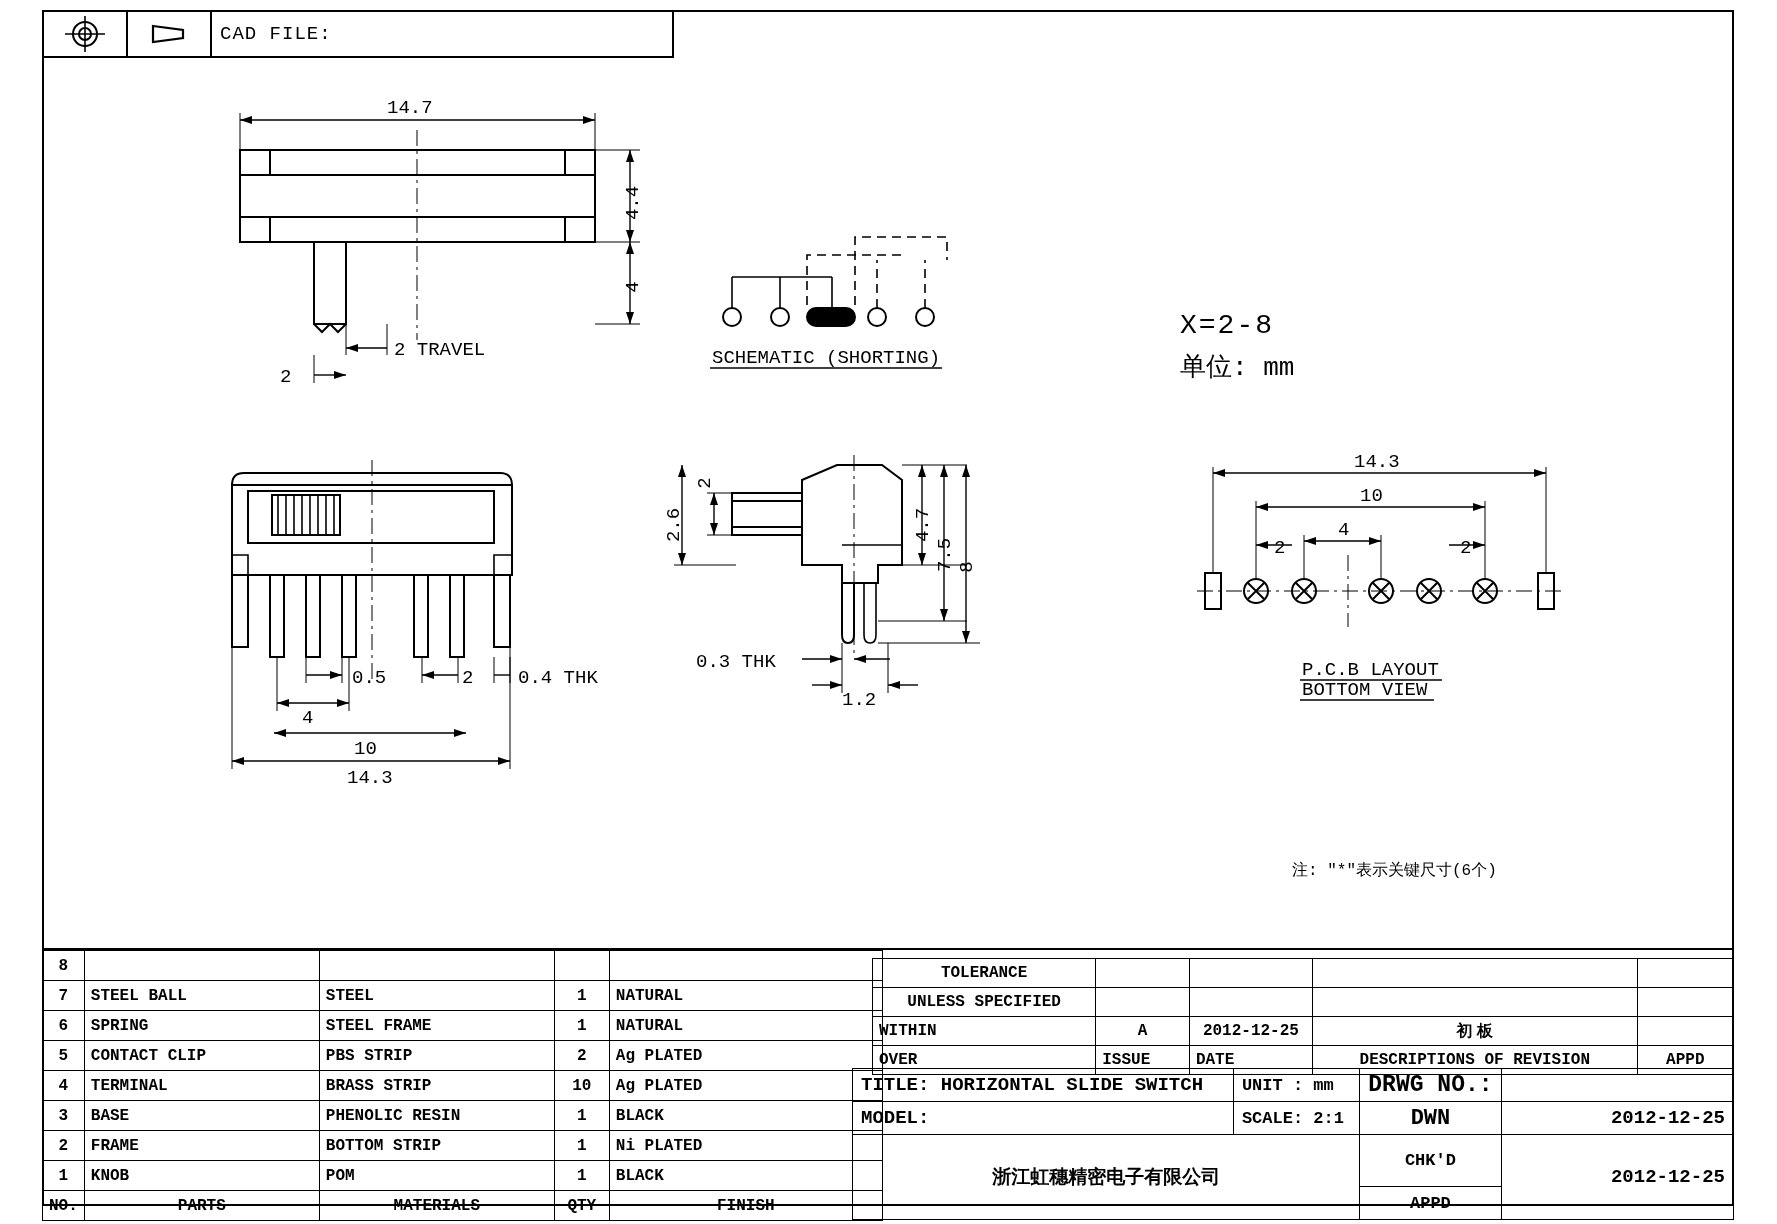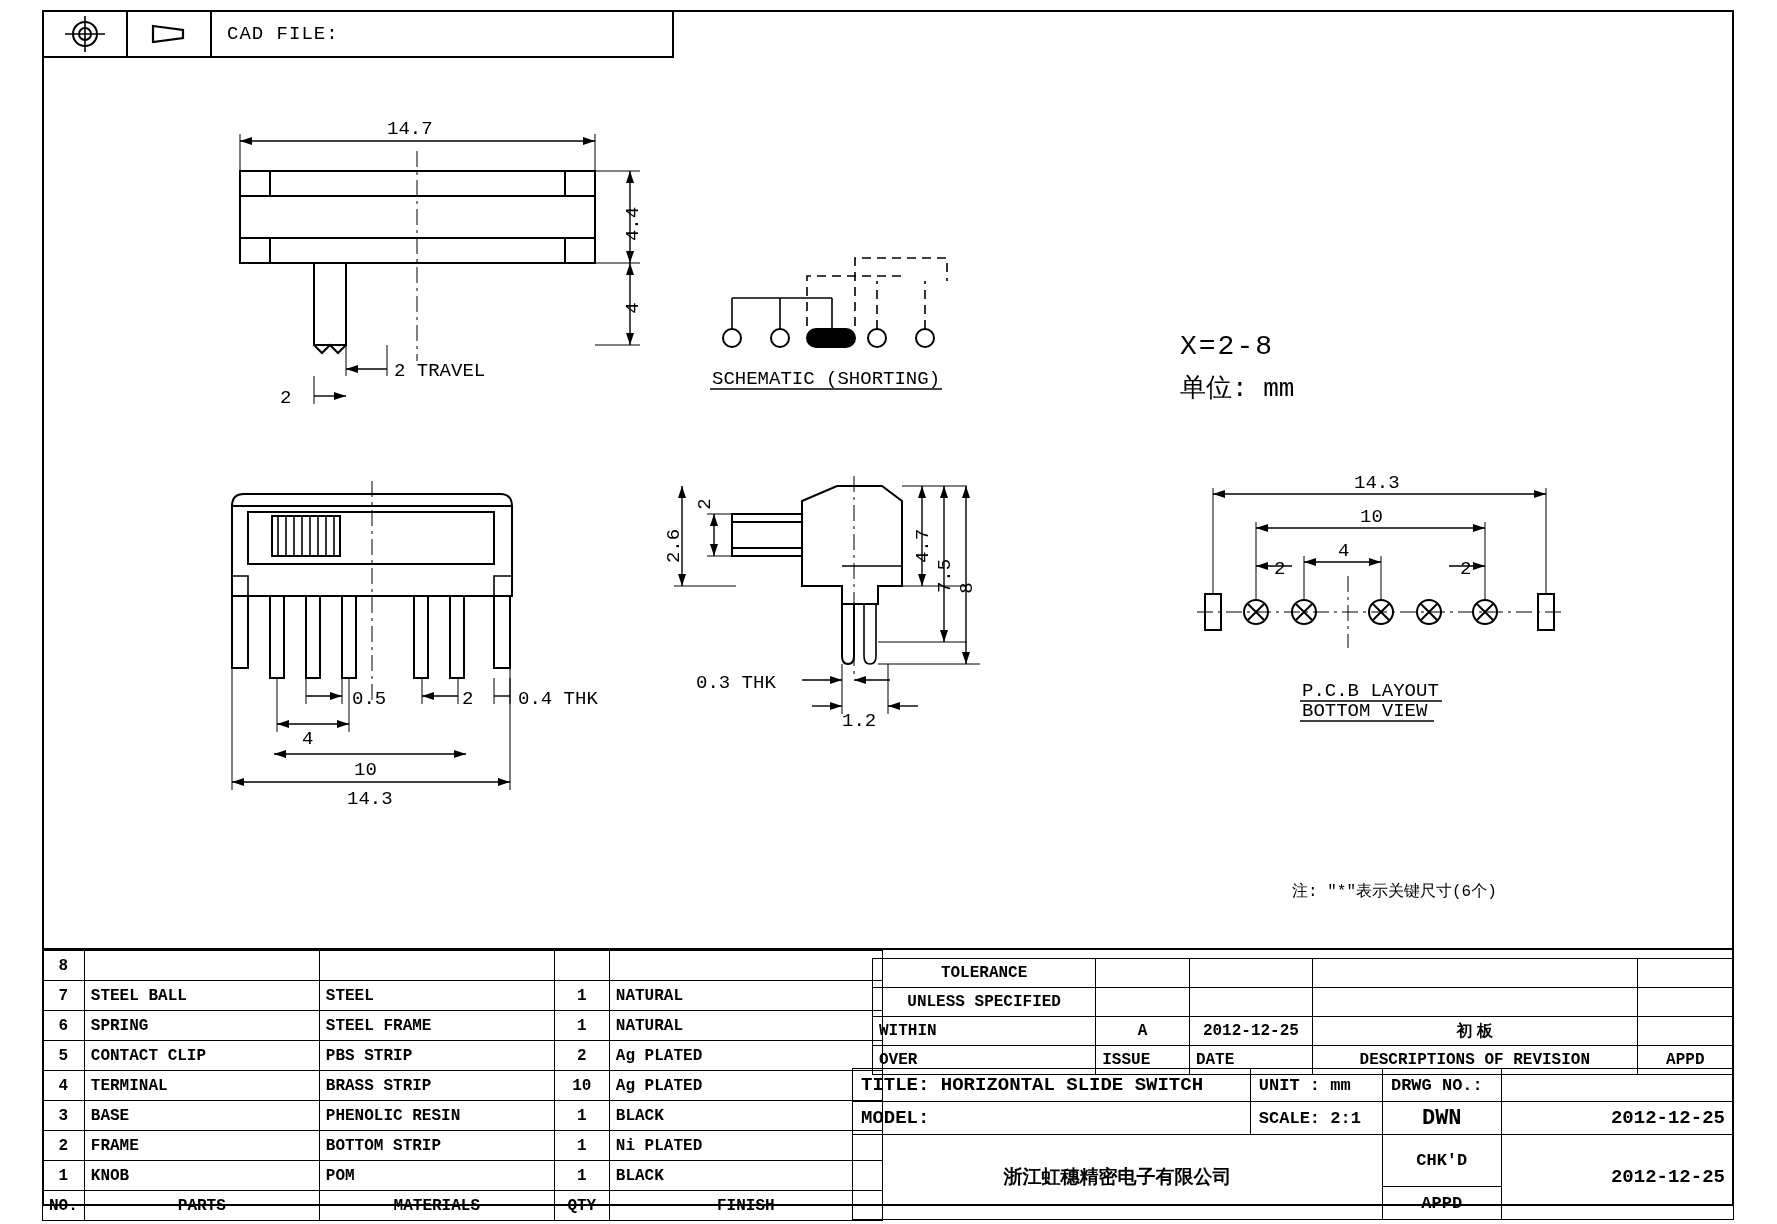--- a/index.html
+++ b/index.html
@@ -7,23 +7,23 @@
   #sheet{position:relative;width:1777px;height:1224px;background:#fff;overflow:hidden;}
 
   
   .frame{position:absolute;left:42px;top:10px;width:1692px;height:1196px;border:2px solid #000;box-sizing:border-box;}
 
   
   .hdr{position:absolute;left:42px;top:10px;width:632px;height:48px;border:2px solid #000;box-sizing:border-box;display:flex;align-items:stretch;}
   .hdr .cell{border-right:2px solid #000;display:flex;align-items:center;justify-content:center;}
   .hdr .c1{width:82px;}
   .hdr .c2{width:82px;}
-  .hdr .c3{flex:1;border-right:none;padding-left:15px;justify-content:flex-start;font-size:19px;letter-spacing:1px;font-family:"Liberation Mono",monospace;}
-
-  .drawing{position:absolute;left:42px;top:76px;width:1692px;height:890px;}
+  .hdr .c3{flex:1;border-right:none;padding-left:8px;justify-content:flex-start;font-size:19px;letter-spacing:1px;font-family:"Liberation Mono",monospace;}
+
+  .drawing{position:absolute;left:42px;top:55px;width:1692px;height:890px;}
 
   svg{display:block;}
   text{font-family:"Liberation Mono",monospace;}
 
   
   .block{position:absolute;left:42px;top:948px;width:1692px;height:258px;border-top:2px solid #000;box-sizing:border-box;}
 
   table{border-collapse:collapse;font-family:"Liberation Mono",monospace;}
   .bom{position:absolute;left:0;top:0;}
   .bom td{border:1px solid #000;height:29px;font-size:16px;font-weight:bold;padding:0 6px;white-space:nowrap;}
@@ -444,21 +444,21 @@
           <td style="text-align:center">APPD</td>
         </tr>
       </tbody>
     </table>
 
     <table class="ttl">
       <tbody>
         <tr style="height:33px">
           <td style="width:422px">TITLE: HORIZONTAL SLIDE SWITCH</td>
           <td style="width:129px;font-size:17px">UNIT : mm</td>
-          <td style="width:112px;font-size:17px" rowspan="1">DRWG NO.:</td>
+          <td style="width:112px;font-size:23px" rowspan="1">DRWG NO.:</td>
           <td style="width:213px">&nbsp;</td>
         </tr>
         <tr style="height:33px">
           <td>MODEL:</td>
           <td style="font-size:17px">SCALE: 2:1</td>
           <td style="font-size:22px;text-align:center">DWN</td>
           <td>
             <span style="display:inline-block;width:90px"></span>
             <span>2012-12-25</span>
           </td>

